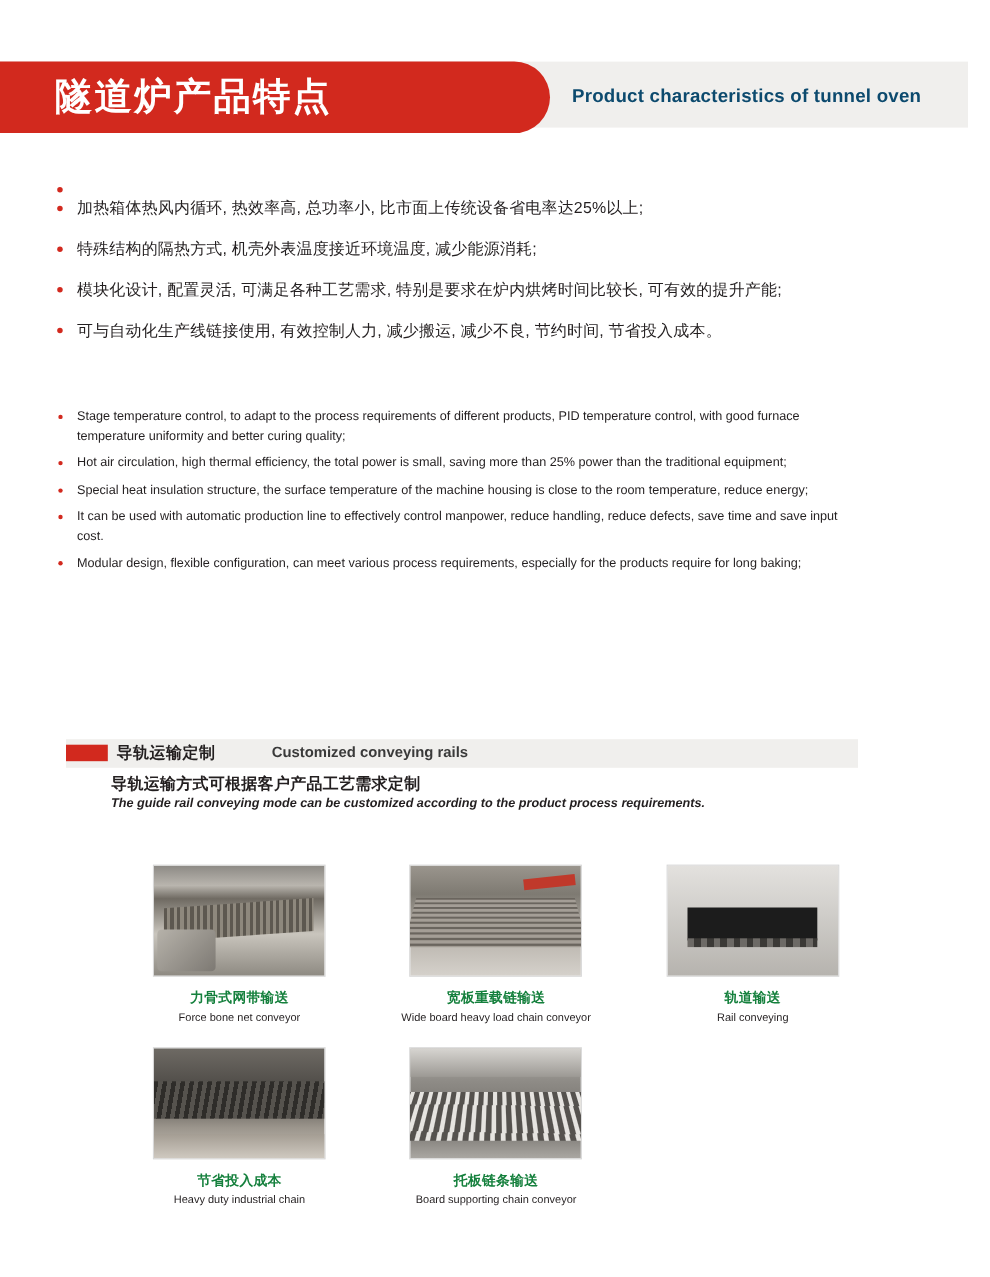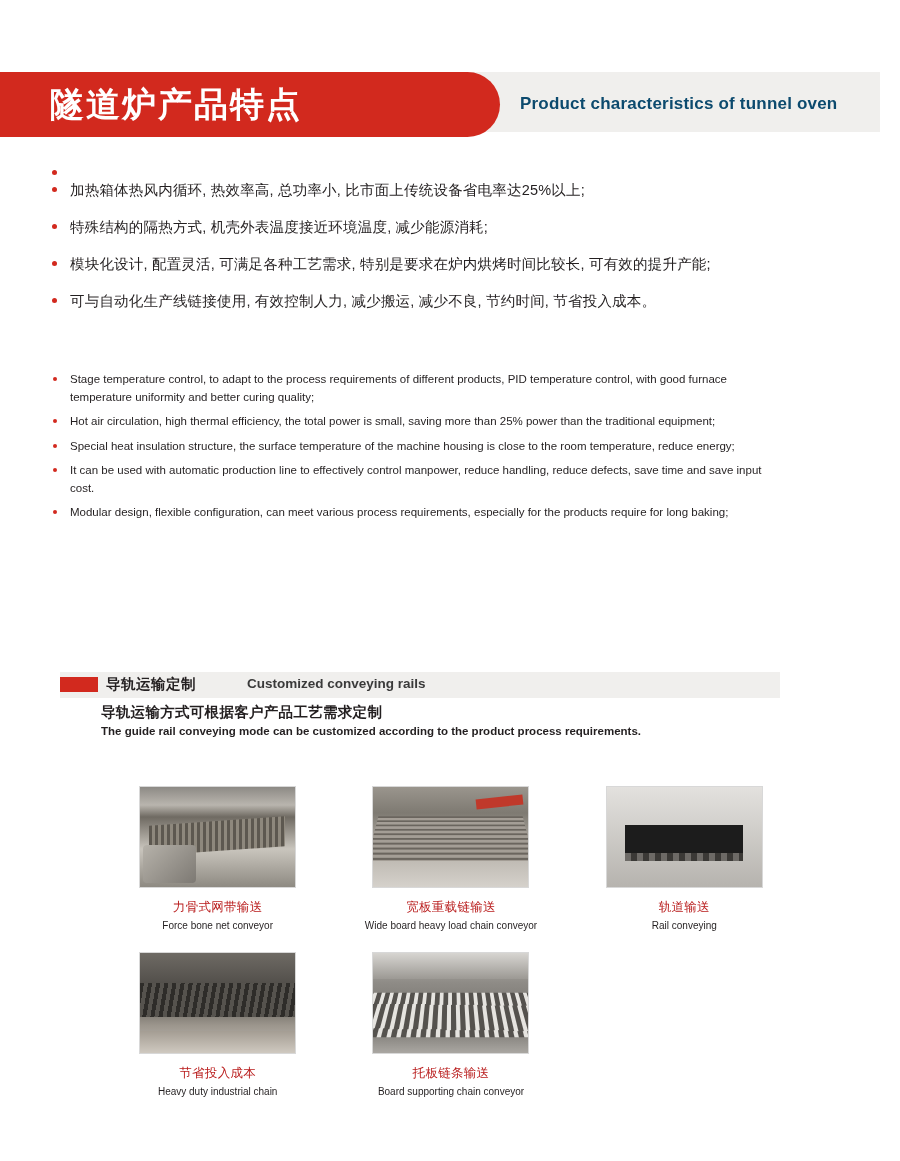--- a/index.html
+++ b/index.html
@@ -12,21 +12,21 @@
     background: #ffffff;
     font-family: "Liberation Sans", sans-serif;
     color: #231f20;
     position: relative;
     overflow: hidden;
   }
 
   
   .header {
     position: absolute;
-    top: 72px;
+    top: 56px;
     left: 0;
     width: 880px;
     height: 60px;
     background: #f0efed;
     text-align: right;
   }
   .header-red {
     position: absolute;
     top: 0;
     left: 0;
@@ -154,20 +154,21 @@
     font-size: 14.5px;
     font-weight: bold;
     color: #231f20;
     letter-spacing: 0.3px;
     margin-bottom: 3px;
   }
   .sub-en {
     font-size: 11.5px;
     font-weight: bold;
     color: #231f20;
+    font-style: italic;
   }
 
   
   .gallery {
     position: absolute;
     top: 786px;
     left: 101px;
     width: 700px;
   }
   .grid-row {
@@ -183,22 +184,22 @@
     height: 100px;
     margin: 0 auto;
     border: 1px solid #d8d8d8;
     position: relative;
     overflow: hidden;
     background: #cfcfcf;
   }
   .cap-cn {
     margin-top: 11px;
     font-size: 12.5px;
-    font-weight: normal;
-    color: #b91c1c;
+    font-weight: bold;
+    color: #15803d;
     letter-spacing: 0.3px;
   }
   .cap-en {
     margin-top: 4px;
     font-size: 10px;
     color: #231f20;
   }
 
   
   .t1 { background: linear-gradient(180deg,#8d8a85 0%,#b9b5ae 18%,#6f6a62 30%,#c9c5bd 62%,#8e8a82 100%); }

